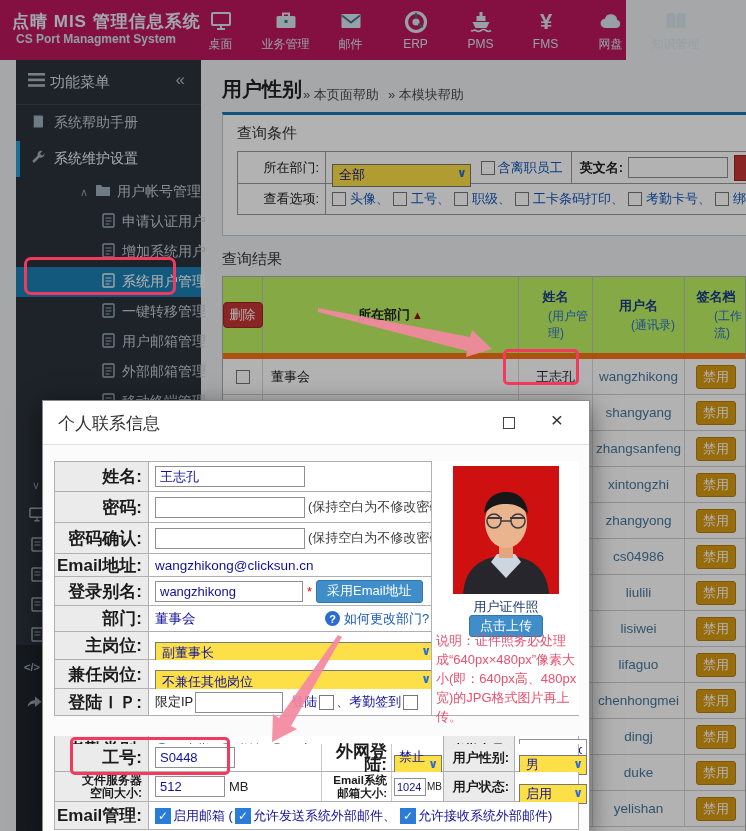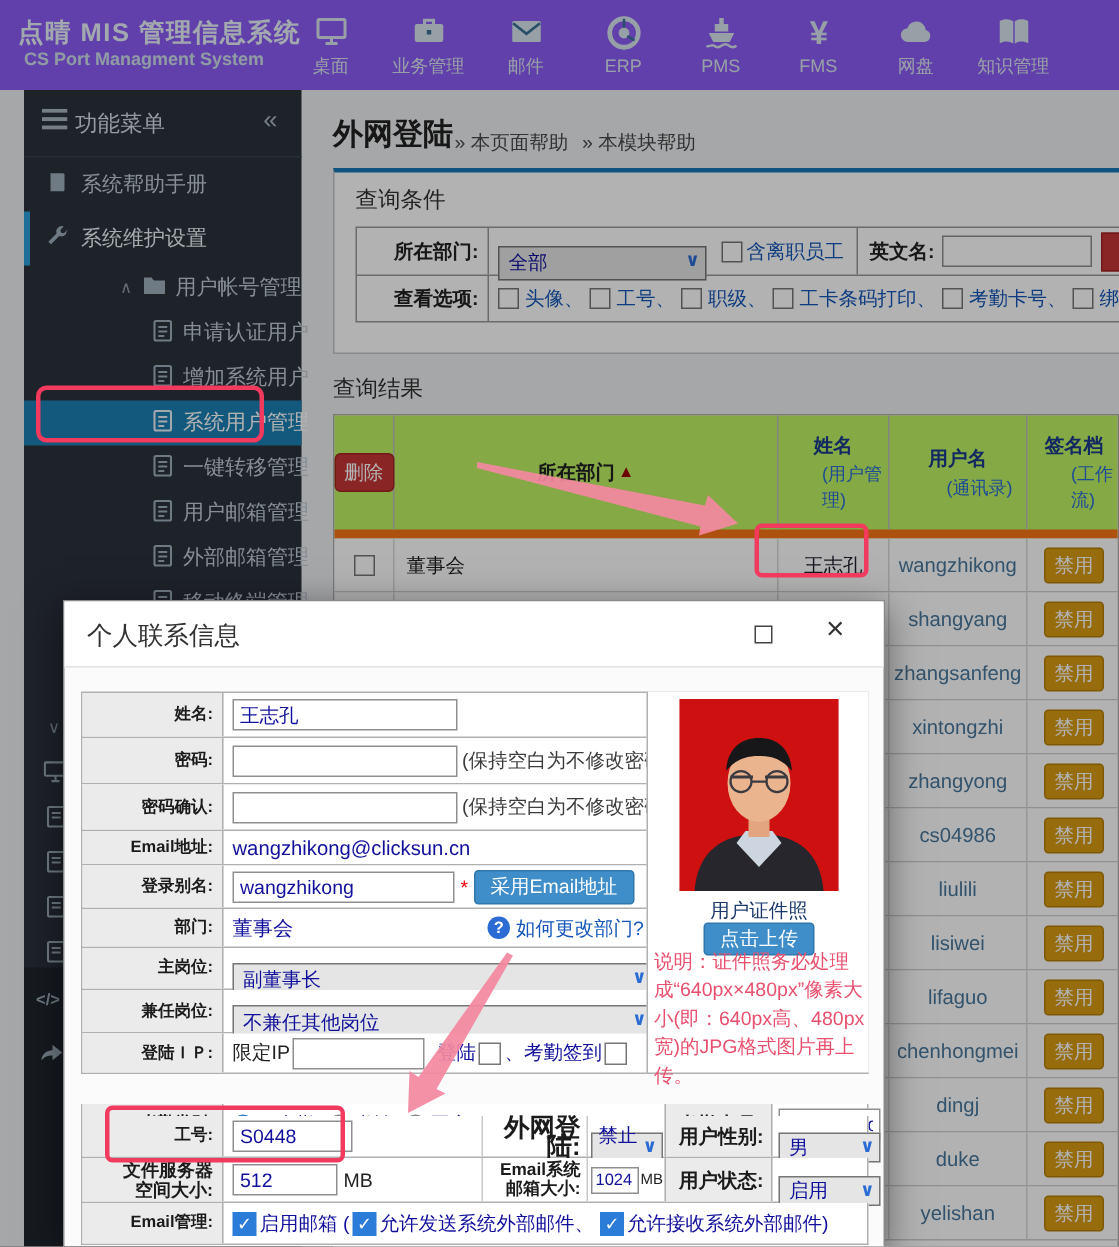--- a/index.html
+++ b/index.html
@@ -1,20 +1,20 @@
 <!DOCTYPE html>
 <html><head>
 <meta charset="utf-8">
 <style>
   html,body{margin:0;padding:0;background:#555;}
   *{box-sizing:border-box;font-family:"Liberation Sans","DejaVu Sans",sans-serif;}
   #stage{position:relative;width:746px;height:831px;overflow:hidden;background:#eef0f2;margin:0 auto;}
   .abs{position:absolute;}
   
-  #topbar{left:0;top:0;width:746px;height:60px;background:#8b5cf6;z-index:1;text-decoration:underline;}
+  #topbar{left:0;top:0;width:626px;height:60px;background:#be185d;z-index:1;text-decoration:underline;}
   .logo-title{left:12px;top:10px;font-size:17px;font-weight:bold;color:#e9f3fa;letter-spacing:1px;}
   .logo-sub{left:16px;top:32px;font-size:12px;font-weight:bold;color:#cfe0ea;}
   #topnav{left:188px;top:0;height:60px;display:flex;}
   .navitem{width:65px;height:60px;display:flex;flex-direction:column;align-items:center;justify-content:center;cursor:pointer;}
   .navitem svg{display:block;}
   .navlbl{font-size:12px;color:#d9e6ee;margin-top:2px;white-space:nowrap;}
   
   #sidebar{left:16px;top:60px;width:185px;height:771px;background:#2b323b;z-index:1;}
   .sb-head{left:0;top:0;width:185px;height:45px;border-bottom:1px solid #3a434e;color:#d7dee6;}
   .sb-head .ttl{position:absolute;left:34px;top:13px;font-size:15px;}
@@ -27,24 +27,24 @@
   .sb-bottom{left:0;top:585px;width:185px;height:186px;background:#20262d;}
   .chev{color:#8d9aa6;font-size:11px;}
   
   #main{left:185px;top:60px;width:561px;height:771px;z-index:1;}
   .pg-title{left:37px;top:16px;font-size:20px;font-weight:bold;color:#222;}
   .crumb{top:26px;font-size:13px;color:#4a4a4a;cursor:pointer;}
   .panel{left:37px;top:52px;width:540px;height:124px;background:#fff;border:1px solid #c6c6c6;border-top:3px solid #1878b8;}
   .panel-title{position:absolute;left:14px;top:9px;font-size:15px;color:#333;}
   .qform{position:absolute;left:14px;top:36px;width:512px;height:64px;border:1px solid #9a9a9a;}
   .qrow{position:absolute;left:0;width:100%;display:flex;align-items:center;}
-  .qlabel{width:88px;padding-right:6px;text-align:right;font-size:13px;font-weight:bold;color:#222;flex:0 0 88px;border-right:1px solid #9a9a9a;height:100%;display:flex;align-items:center;justify-content:flex-end;}
+  .qlabel{width:88px;padding-right:6px;text-align:right;font-size:13px;font-weight:normal;color:#222;flex:0 0 88px;border-right:1px solid #9a9a9a;height:100%;display:flex;align-items:center;justify-content:flex-end;}
   .blue-txt{color:#1557b8;}
   .ckb-s{display:inline-block;width:14px;height:14px;border:1px solid #777;background:#fff;vertical-align:-2px;cursor:pointer;flex:0 0 14px;}
-  .sel{position:relative;background:#e5e5e5;border:1px solid #767676;height:23px;font-size:13px;color:#10109c;display:flex;align-items:center;padding:0 18px 0 6px;cursor:pointer;white-space:nowrap;margin-top:15px;}
+  .sel{position:relative;background:#fde047;border:1px solid #767676;height:23px;font-size:13px;color:#10109c;display:flex;align-items:center;padding:0 18px 0 6px;cursor:pointer;white-space:nowrap;margin-top:15px;}
   .sel .v{position:absolute;right:3px;top:1px;color:#2b6cd4;font-size:12px;font-weight:bold;}
   .results-title{left:37px;top:190px;font-size:15px;color:#333;}
   .rtable{left:37px;top:216px;width:524px;height:560px;border:1px solid #aeaeae;background:#fff;}
   .thead{position:absolute;left:0;top:0;width:100%;height:82px;background:#bef264;border-bottom:6px solid #f97316;}
   .trow{position:absolute;left:0;width:100%;height:36px;border-bottom:1px solid #cfcfcf;background:#fff;}
   .tcell{position:absolute;top:0;height:100%;display:flex;align-items:center;justify-content:center;border-right:1px solid #d8d8d8;font-size:13px;}
   .hcel{position:absolute;top:0;height:100%;display:flex;flex-direction:column;align-items:center;justify-content:center;font-size:13px;font-weight:bold;color:#1a3a8c;border-right:1px solid #bdbdbd;}
   .hsub{font-size:12px;font-weight:normal;color:#2a6fd4;margin-top:2px;margin-left:29px;}
   .btn-del{background:#c63535;color:#fff;border:1px solid #a32424;border-radius:4px;font-size:13px;width:40px;height:26px;cursor:pointer;}
   .btn-forbid{background:#d89b12;color:#fff;border:1px solid #b57f08;border-radius:3px;font-size:13px;width:40px;height:24px;cursor:pointer;}
@@ -52,21 +52,21 @@
   
   #dim{left:0;top:0;width:746px;height:831px;background:rgba(0,0,0,0.30);z-index:40;}
   
   #modal{left:42px;top:400px;width:548px;height:434px;background:#fbfbfb;border:1px solid #8a8a8a;box-shadow:0 6px 24px rgba(0,0,0,.5);z-index:50;}
   .m-titlebar{position:absolute;left:0;top:0;width:100%;height:44px;background:#fff;border-bottom:1px solid #e2e2e2;}
   .m-title{position:absolute;left:15px;top:11px;font-size:17px;color:#333;}
   .m-max{position:absolute;right:74px;top:16px;width:12px;height:12px;border:1.5px solid #444;cursor:pointer;}
   .m-close{position:absolute;right:26px;top:7px;font-size:21px;color:#333;cursor:pointer;}
   .mrow{position:absolute;left:11px;width:525px;border:1px solid #b0b0b0;border-top:none;background:#fff;}
   .mrow.first{border-top:1px solid #b0b0b0;}
-  .mlab{position:absolute;left:0;top:0;width:94px;height:100%;background:#ebebeb;border-right:1px solid #b0b0b0;display:flex;align-items:center;justify-content:flex-end;padding-right:6px;font-size:11px;font-weight:bold;color:#1b1b1b;text-align:right;line-height:13px;}
+  .mlab{position:absolute;left:0;top:0;width:94px;height:100%;background:#ebebeb;border-right:1px solid #b0b0b0;display:flex;align-items:center;justify-content:flex-end;padding-right:6px;font-size:17px;font-weight:bold;color:#1b1b1b;text-align:right;line-height:13px;}
   .mfield{position:absolute;left:94px;top:0;height:100%;display:flex;align-items:center;padding-left:6px;font-size:13px;color:#10109c;}
   .minput{border:1px solid #8f8f8f;height:21px;font-size:13px;color:#10109c;padding:0 4px;background:#fff;}
   .hint{color:#3c3c3c;font-size:13px;margin-left:3px;}
   .btn-blue{background:#3f8ec9;color:#fff;border:1px solid #2f77ad;border-radius:3px;font-size:13px;height:23px;padding:0 10px;cursor:pointer;}
   .red-star{color:#e00;margin:0 4px 0 4px;}
   .qmark{display:inline-flex;width:15px;height:15px;border-radius:50%;background:#2b6cd4;color:#fff;font-size:11px;font-weight:bold;align-items:center;justify-content:center;margin-right:4px;}
   .link-blue{color:#1557b8;font-size:13px;cursor:pointer;}
   .radio{display:inline-block;width:14px;height:14px;border-radius:50%;border:1px solid #888;background:#fff;margin-right:3px;vertical-align:-3px;}
   .radio.on{border:2px solid #2b7cd8;position:relative;}
   .radio.on::after{content:"";position:absolute;left:2px;top:2px;width:6px;height:6px;border-radius:50%;background:#2b7cd8;}
@@ -293,21 +293,21 @@
       <div class="sb-item" style="top:42px;height:32px;">
         <span class="sb-ic" style="left:10px;"><svg width="17" height="15" viewBox="0 0 17 15">
               <path d="M1.5 13c.6-4.5 3.8-6.8 7.5-6.8V2.5l6.5 5.2-6.5 5.2V9.6c-3 0-5.4.8-7.5 3.4z" fill="#9fb0bd"></path>
             </svg></span>
         <span class="lbl" style="left:34px;">关</span>
       </div>
     </div>
   </div>
 
   <div id="main" class="abs">
-    <div class="abs pg-title">外网登陆</div>
+    <div class="abs pg-title">用户性别</div>
     <div class="abs crumb" style="left:118px;">» 本页面帮助</div>
     <div class="abs crumb" style="left:203px;">» 本模块帮助</div>
 
     <div class="abs panel">
       <div class="panel-title">查询条件</div>
       <div class="qform">
         <div class="qrow" style="top:0;height:32px;border-bottom:1px solid #9a9a9a;">
           <div class="qlabel">所在部门:</div>
           <div class="sel" style="width:140px;margin-left:6px;">
             <span>全部</span>

